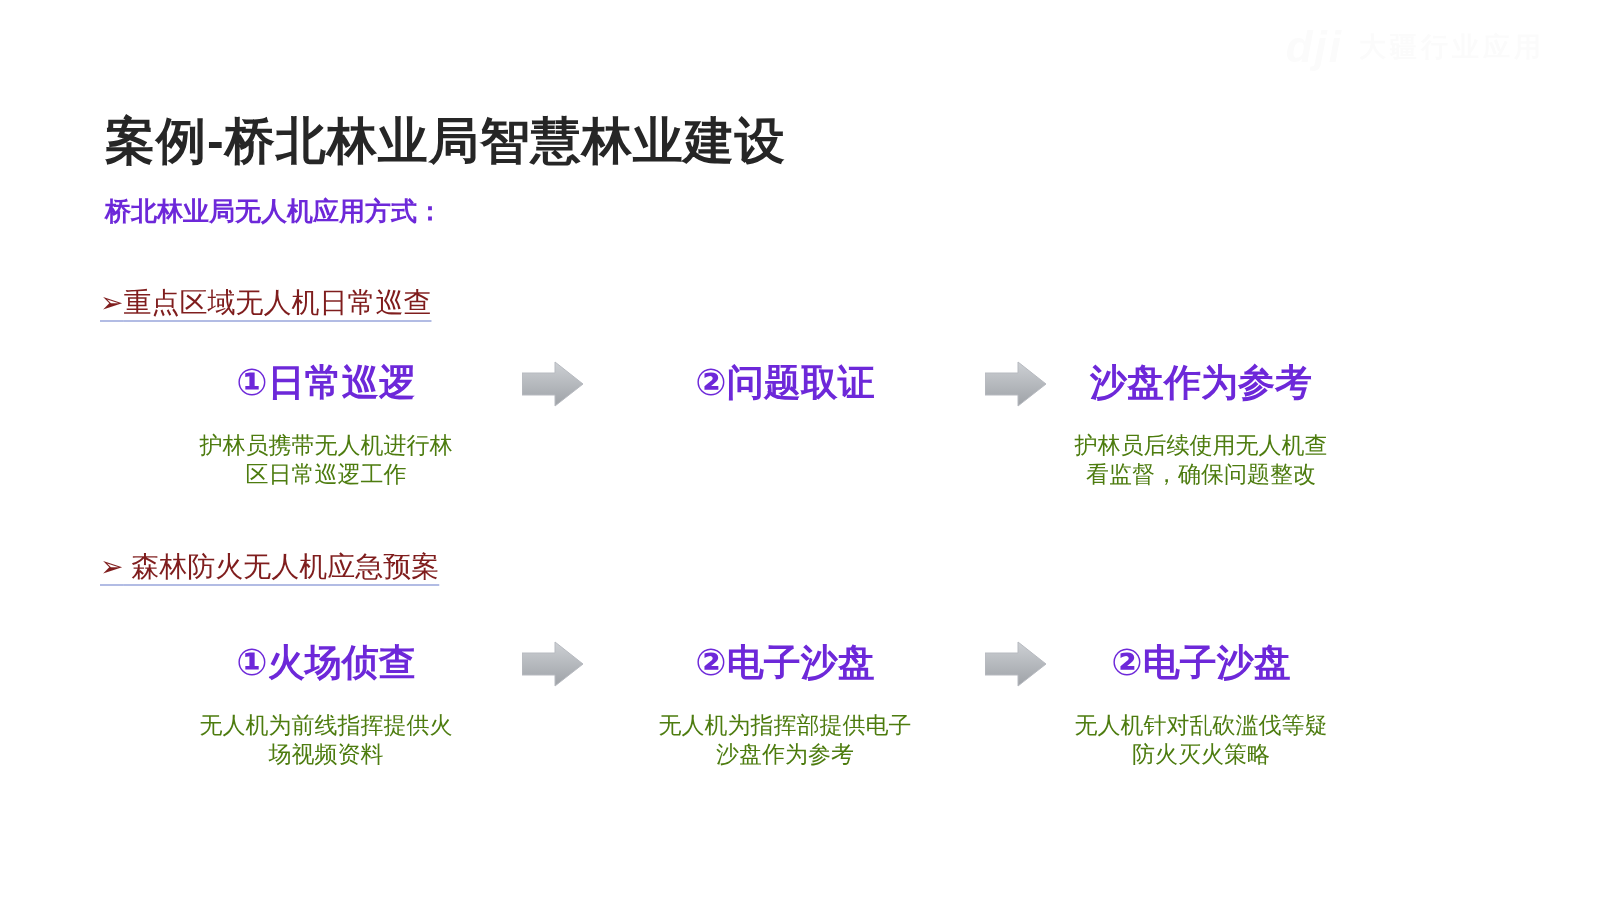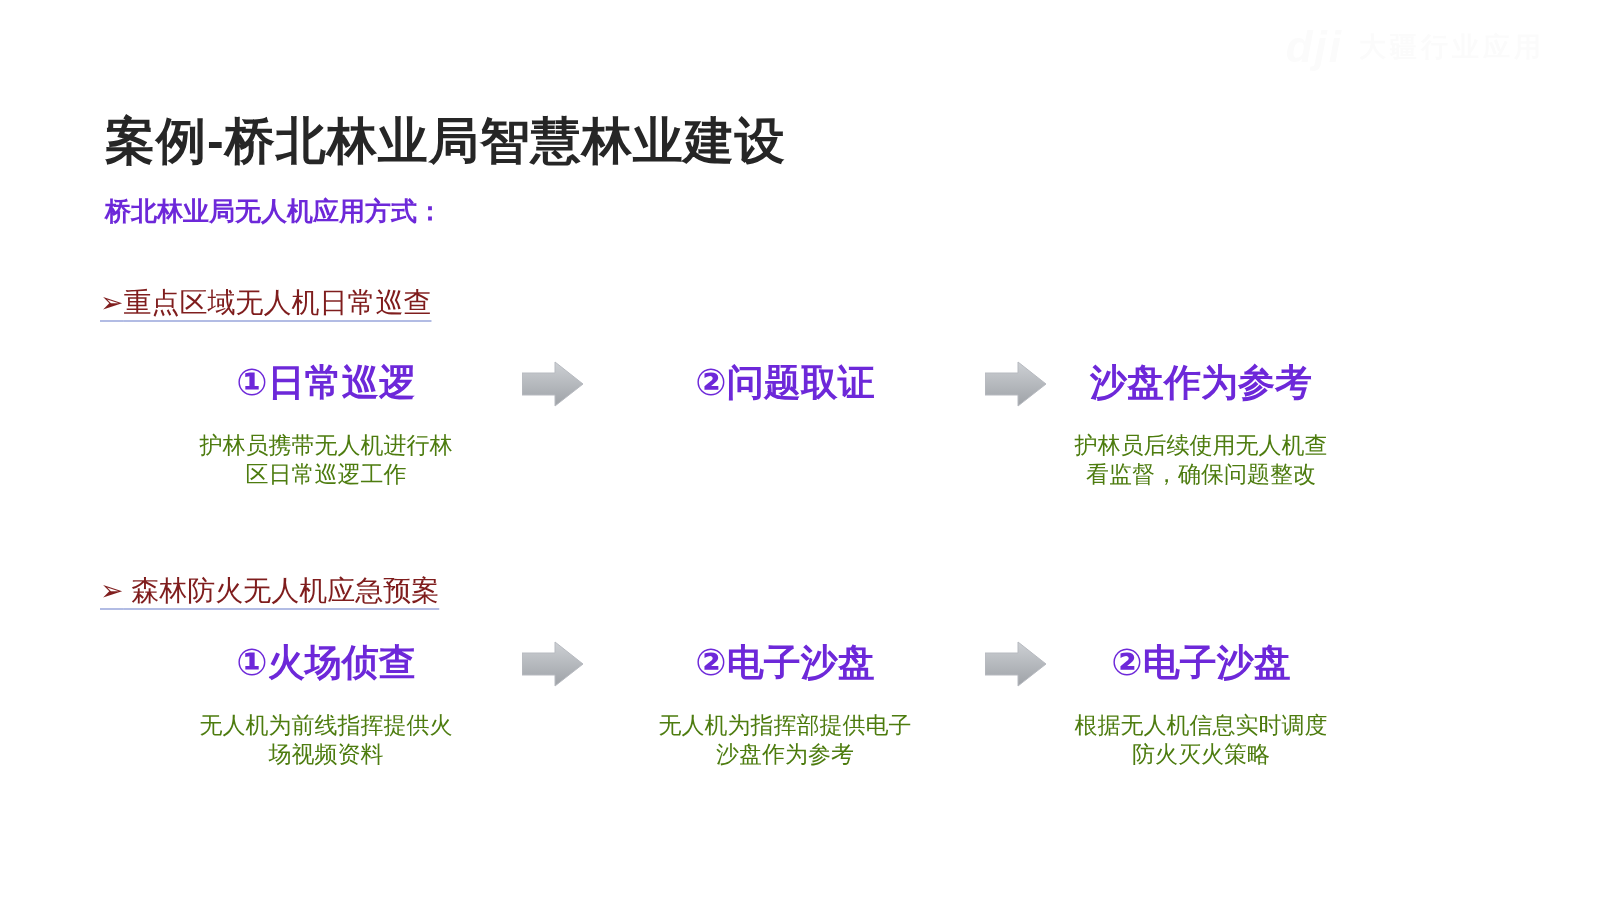--- a/index.html
+++ b/index.html
@@ -68,21 +68,21 @@
     white-space: nowrap;
   }
   .section-header .heading-text,
   .section-header .bullet {
     text-decoration: underline;
     text-decoration-thickness: 2px;
     text-underline-offset: 8px;
     text-decoration-color: rgba(33, 64, 178, 0.35);
   }
   .sh1 { top: 276px; }
-  .sh2 { top: 564px; }
+  .sh2 { top: 540px; }
 
   .step-col {
     position: absolute;
     width: 320px;
     text-align: center;
   }
   .c1 { left: 166px; }
   .c2 { left: 625px; }
   .c3 { left: 1041px; }
   .r1 { top: 352px; }
@@ -181,17 +181,17 @@
     <div class="step-desc">无人机为指挥部提供电子
 沙盘作为参考</div>
   </div>
 
   <svg class="arrow a2 ar2" viewBox="0 0 62 48">
     <polygon points="0,13 33,13 33,2 61,24 33,46 33,35 0,35" fill="url(#arrowGrad)" stroke="#b7bac0" stroke-width="1"></polygon>
   </svg>
 
   <div class="step-col c3 r2">
     <div class="step-title">②电子沙盘</div>
-    <div class="step-desc">根据无人机信息实时调度
+    <div class="step-desc">无人机针对乱砍滥伐等疑
 防火灭火策略</div>
   </div>
 
 </div>
 
 </body></html>

